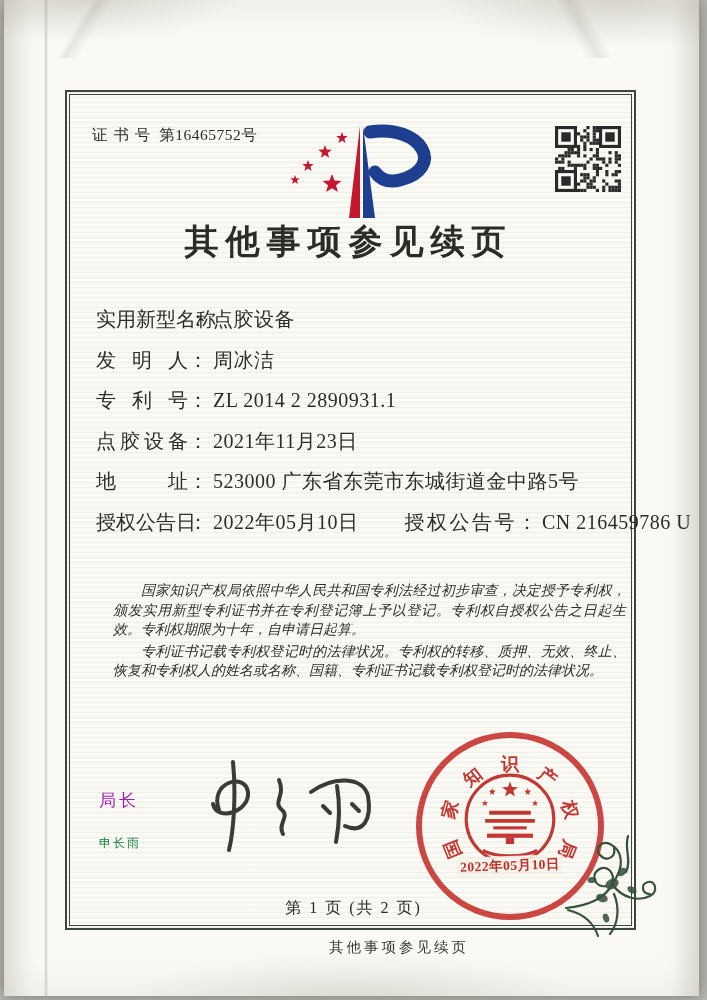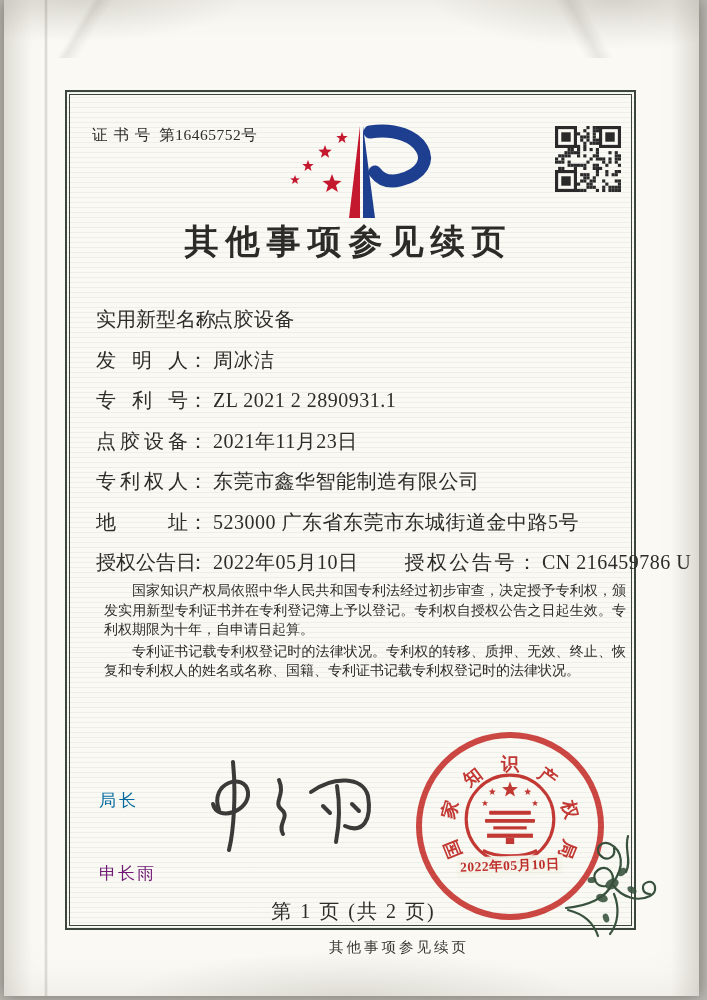--- a/index.html
+++ b/index.html
@@ -35,37 +35,37 @@
   .fields{position:absolute;left:92px;top:306px;width:540px;color:#2e2c29;}
   .fieldrow{height:24px;margin-bottom:16.5px;font-size:20px;white-space:nowrap;}
   .lbl{display:inline-block;width:92px;text-align:justify;text-align-last:justify;vertical-align:bottom;}
   .colon{margin-right:5px;}
   .val{letter-spacing:0.5px;}
   .grant-gap{display:inline-block;width:46px;}
   .lbl2{letter-spacing:2.5px;}
 
   .bodytext{position:absolute;left:92px;top:581px;width:530px;font-size:14px;line-height:19.6px;
             color:#2e2c29;text-align:justify;}
-  .bodytext p{margin:0 0 2px 8px;text-indent:2em;}
-
-  .signer-title{position:absolute;left:95px;top:789px;font-size:17px;letter-spacing:3px;color:#0369a1;}
-  .signer-name{position:absolute;left:95px;top:862px;font-size:17px;letter-spacing:2px;color:#701a75;}
+  .bodytext p{margin:0 0 2px 17px;text-indent:2em;font-style:italic;}
+
+  .signer-title{position:absolute;left:95px;top:789px;font-size:17px;letter-spacing:3px;color:#a21caf;}
+  .signer-name{position:absolute;left:95px;top:835px;font-size:12px;letter-spacing:2px;color:#15803d;}
   .signature{position:absolute;left:183px;top:752px;width:215px;height:108px;}
 
   .seal{position:absolute;left:412px;top:732px;width:176px;height:176px;border-radius:50%;
         border:6px solid rgba(203,47,44,.88);mix-blend-mode:multiply;}
   .seal-ch{position:absolute;left:50%;top:50%;font-size:18px;font-weight:700;color:#c93a36;
            transform-origin:center;}
   .emblem{position:absolute;left:50%;top:46%;width:96px;height:96px;transform:translate(-50%,-50%);}
   .seal-date{position:absolute;left:50%;top:73%;transform:translate(-50%,-50%) rotate(-2deg);
              background:rgba(252,251,246,.93);color:#c5302c;font-size:13.5px;font-weight:700;
              white-space:nowrap;padding:1px 3px;letter-spacing:0.5px;}
 
   .footer-page{position:absolute;left:61px;top:898px;width:577px;text-align:center;
-               font-size:20px;color:#2e2c29;letter-spacing:2px;}
+               font-size:16px;color:#2e2c29;letter-spacing:2px;}
   .note{position:absolute;left:277px;top:938px;font-size:14.5px;color:#3a3833;letter-spacing:3px;margin-left:48px;}
 
   .ornament{position:absolute;left:558px;top:834px;width:100px;height:112px;z-index:3;}
 </style>
 </head>
 <body>
 
 <div class="stage">
   <div class="paper">
     <div class="crease"></div>
@@ -231,27 +231,24 @@
     <h1 class="title">其他事项参见续页</h1>
 
     <div class="fields">
       <div class="fieldrow">
         <span class="lbl">实用新型名称</span><span class="colon">：</span><span class="val">点胶设备</span>
       </div>
       <div class="fieldrow">
         <span class="lbl">发明人</span><span class="colon">：</span><span class="val">周冰洁</span>
       </div>
       <div class="fieldrow">
-        <span class="lbl">专利号</span><span class="colon">：</span><span class="val">ZL 2021 2 2890931.1</span>
+        <span class="lbl">专利号</span><span class="colon">：</span><span class="val">ZL 2014 2 2890931.1</span>
       </div>
       <div class="fieldrow">
         <span class="lbl">点胶设备</span><span class="colon">：</span><span class="val">2021年11月23日</span>
-      </div>
-      <div class="fieldrow">
-        <span class="lbl">专利权人</span><span class="colon">：</span><span class="val">东莞市鑫华智能制造有限公司</span>
       </div>
       <div class="fieldrow">
         <span class="lbl">地址</span><span class="colon">：</span><span class="val">523000 广东省东莞市东城街道金中路5号</span>
       </div>
       <div class="fieldrow">
         <span class="lbl">授权公告日</span><span class="colon">：</span><span class="val">2022年05月10日</span><span class="grant-gap"></span><span class="lbl2">授权公告号</span><span class="colon">：</span><span class="val">CN 216459786 U</span>
       </div>
     </div>
 
     <div class="bodytext">

